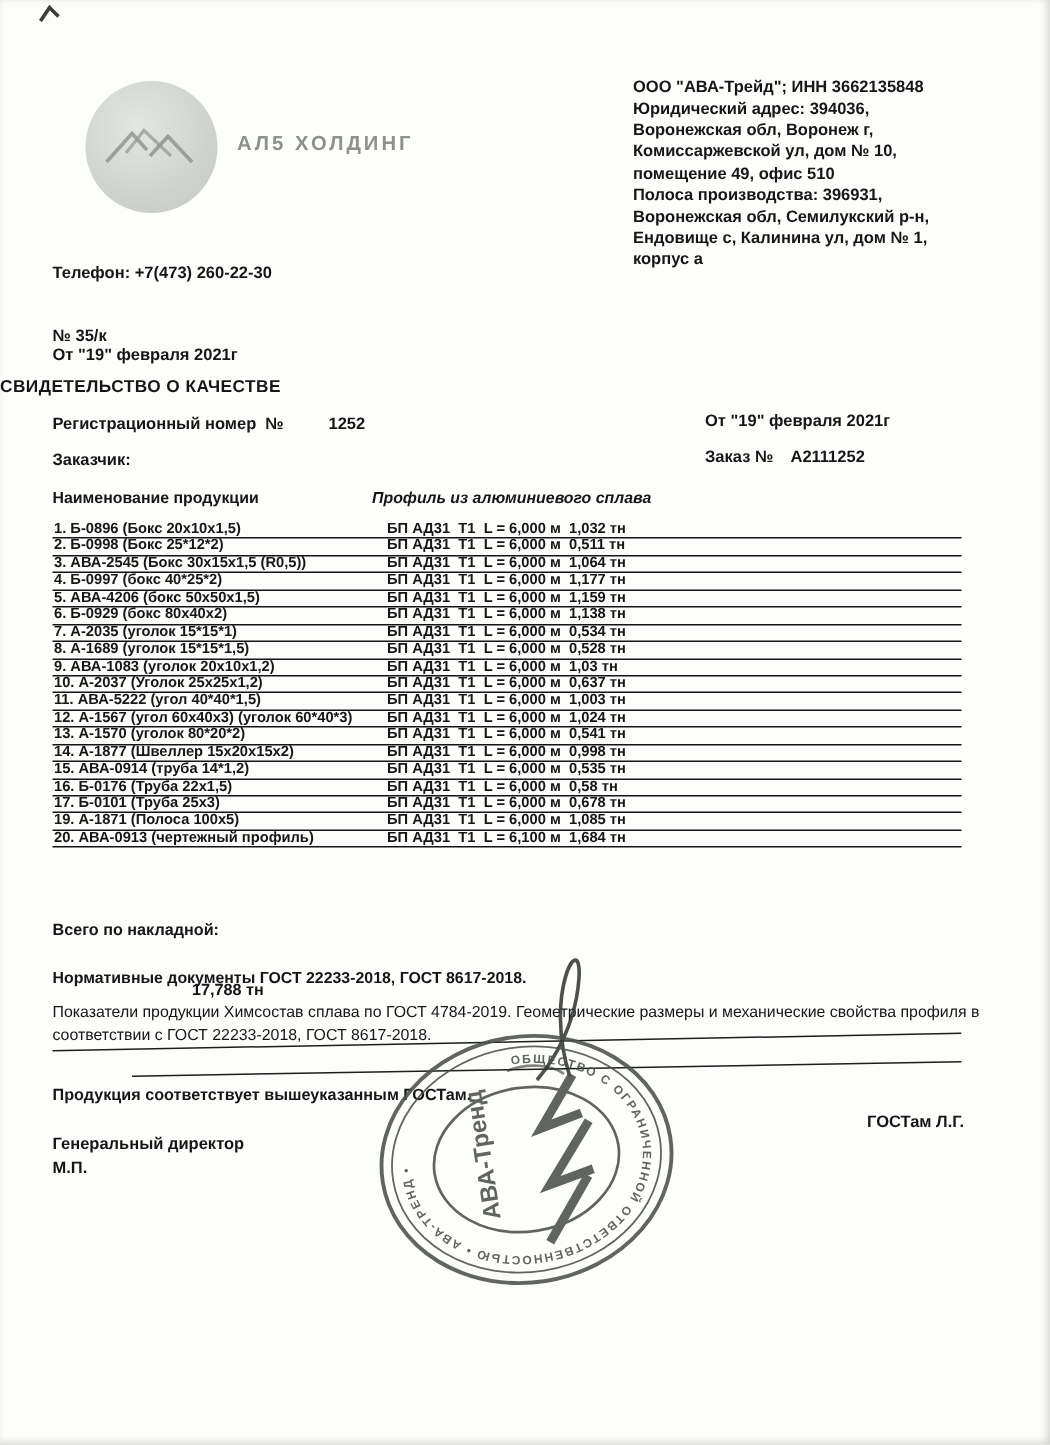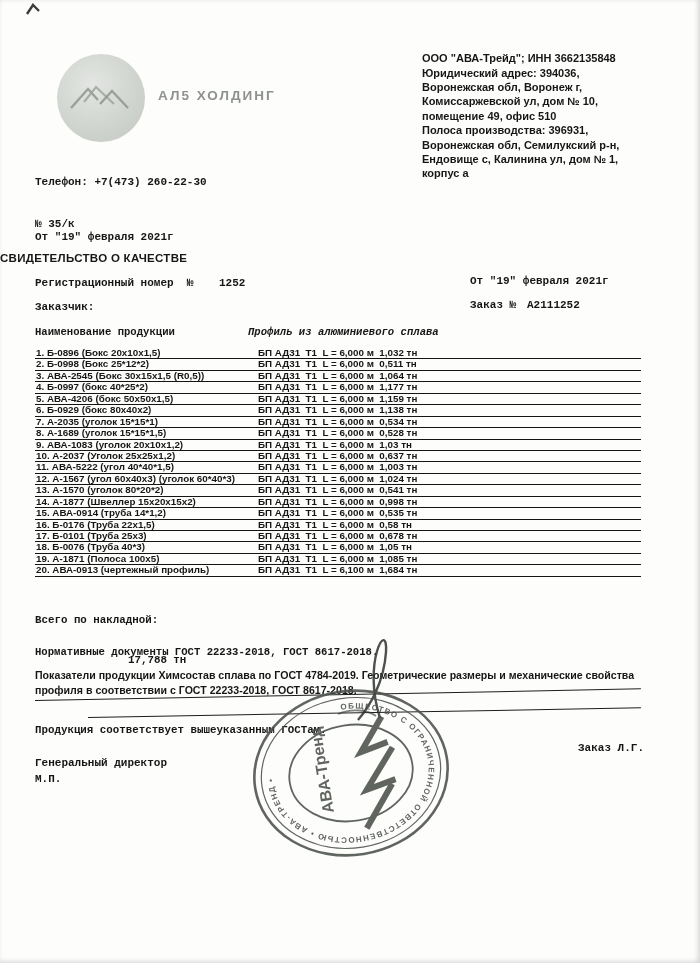--- a/index.html
+++ b/index.html
@@ -1,21 +1,21 @@
 <!DOCTYPE html>
 <html><head>
 <meta charset="utf-8">
 <style>
   html,body{margin:0;padding:0;background:#e8e8e8;}
   .page{
     position:relative;width:700px;height:963px;margin:0 auto;background:#fdfdfc;
     font-family:"Liberation Sans", sans-serif;color:#161616;overflow:hidden;
     box-shadow:inset -3px 0 4px rgba(0,0,0,.10), inset 0 -3px 4px rgba(0,0,0,.07);
   }
-  .b{font-weight:bold;font-family:Liberation Mono, monospace;}
+  .b{font-weight:bold;}
   .abs{position:absolute;white-space:pre;}
   
   .corner-mark{position:absolute;left:26px;top:2px;}
   .logo-circle{
     position:absolute;left:57px;top:54px;width:88px;height:88px;border-radius:50%;
     background:radial-gradient(circle at 40% 35%, #e3e6e2 0%, #cfd3ce 60%, #c3c7c2 100%);
     display:flex;align-items:center;justify-content:center;
   }
   .logo-text{position:absolute;left:158px;top:88px;font-size:13.5px;font-weight:bold;
     color:#8d928e;letter-spacing:2px;white-space:pre;}
@@ -26,21 +26,21 @@
   .doc-title{position:absolute;left:0;top:252px;width:700px;text-align:left;
     font-size:11.5px;font-weight:bold;letter-spacing:.3px;}
   
   .ptable{position:absolute;left:35px;top:348px;width:606px;}
   .trow{position:relative;height:10.45px;border-bottom:1.6px solid #141414;}
   .tname{position:absolute;left:1px;top:0;font-size:9.8px;font-weight:bold;white-space:pre;line-height:10.5px;}
   .tspec{position:absolute;left:223px;top:0;font-size:9.8px;font-weight:bold;white-space:pre;line-height:10.5px;}
   .rule{position:absolute;border-top:1.6px solid #1d1d1d;height:0;transform-origin:left center;}
   .stamp{position:absolute;left:248px;top:686px;opacity:.88;}
   .sig-overlay{position:absolute;left:318px;top:610px;}
-  .wraptext{position:absolute;font-size:10.6px;font-weight:bold;line-height:14.5px;white-space:normal;}
+  .wraptext{position:absolute;font-size:10.6px;font-weight:normal;line-height:14.5px;white-space:normal;}
 </style>
 </head>
 <body>
 
 <div class="page">
 
   <svg class="corner-mark" width="16" height="14">
     <polyline points="1,12 7,3 13,9" fill="none" stroke="#3c3c3c" stroke-width="2.4"></polyline>
   </svg>
 
@@ -155,24 +155,20 @@
       <div class="trow">
         <span class="tname">16. Б-0176 (Труба 22х1,5)</span>
         <span class="tspec">БП АД31  Т1  L = 6,000 м  0,58 тн</span>
       </div>
 
       <div class="trow">
         <span class="tname">17. Б-0101 (Труба 25х3)</span>
         <span class="tspec">БП АД31  Т1  L = 6,000 м  0,678 тн</span>
       </div>
 
-      <div class="trow">
-        <span class="tname">18. Б-0076 (Труба 40*3)</span>
-        <span class="tspec">БП АД31  Т1  L = 6,000 м  1,05 тн</span>
-      </div>
 
       <div class="trow">
         <span class="tname">19. А-1871 (Полоса 100х5)</span>
         <span class="tspec">БП АД31  Т1  L = 6,000 м  1,085 тн</span>
       </div>
 
       <div class="trow">
         <span class="tname">20. АВА-0913 (чертежный профиль)</span>
         <span class="tspec">БП АД31  Т1  L = 6,100 м  1,684 тн</span>
       </div>
@@ -183,21 +179,21 @@
 
   <div class="abs b" style="left:35px;top:646px;font-size:10.6px;">Нормативные документы ГОСТ 22233-2018, ГОСТ 8617-2018.</div>
 
   <div class="wraptext" style="left:35px;top:668px;width:628px;">Показатели продукции  Химсостав сплава  по ГОСТ 4784-2019. Геометрические размеры и механические свойства профиля в соответствии с ГОСТ   22233-2018, ГОСТ 8617-2018.</div>
 
   <div class="rule" style="left:35px;top:700px;width:606px;transform:rotate(-1.1deg);"></div>
   <div class="rule" style="left:88px;top:717px;width:553px;transform:rotate(-1deg);"></div>
 
   <div class="abs b" style="left:35px;top:724px;font-size:10.8px;">Продукция соответствует вышеуказанным ГОСТам.</div>
 
-  <div class="abs b" style="left:578px;top:742px;font-size:11px;">Заказ Л.Г.</div>
+  <div class="abs b" style="left:578px;top:742px;font-size:11px;">ГОСТам Л.Г.</div>
 
   <div class="abs b" style="left:35px;top:757px;font-size:11px;">Генеральный директор</div>
   <div class="abs b" style="left:35px;top:773px;font-size:11px;">М.П.</div>
 
   <svg class="sig-overlay" width="120" height="120" viewBox="0 0 120 120">
     <path d="M62 108 C 44 52, 70 8, 68 42 C 66 72, 52 96, 40 110" fill="none" stroke="#2e322e" stroke-width="2.4" opacity=".85"></path>
     <path d="M20 104 C 34 98, 50 100, 58 106" fill="none" stroke="#2e322e" stroke-width="1.8" opacity=".6"></path>
   </svg>
 
   <svg class="stamp" width="206" height="174" viewBox="0 0 206 174">

